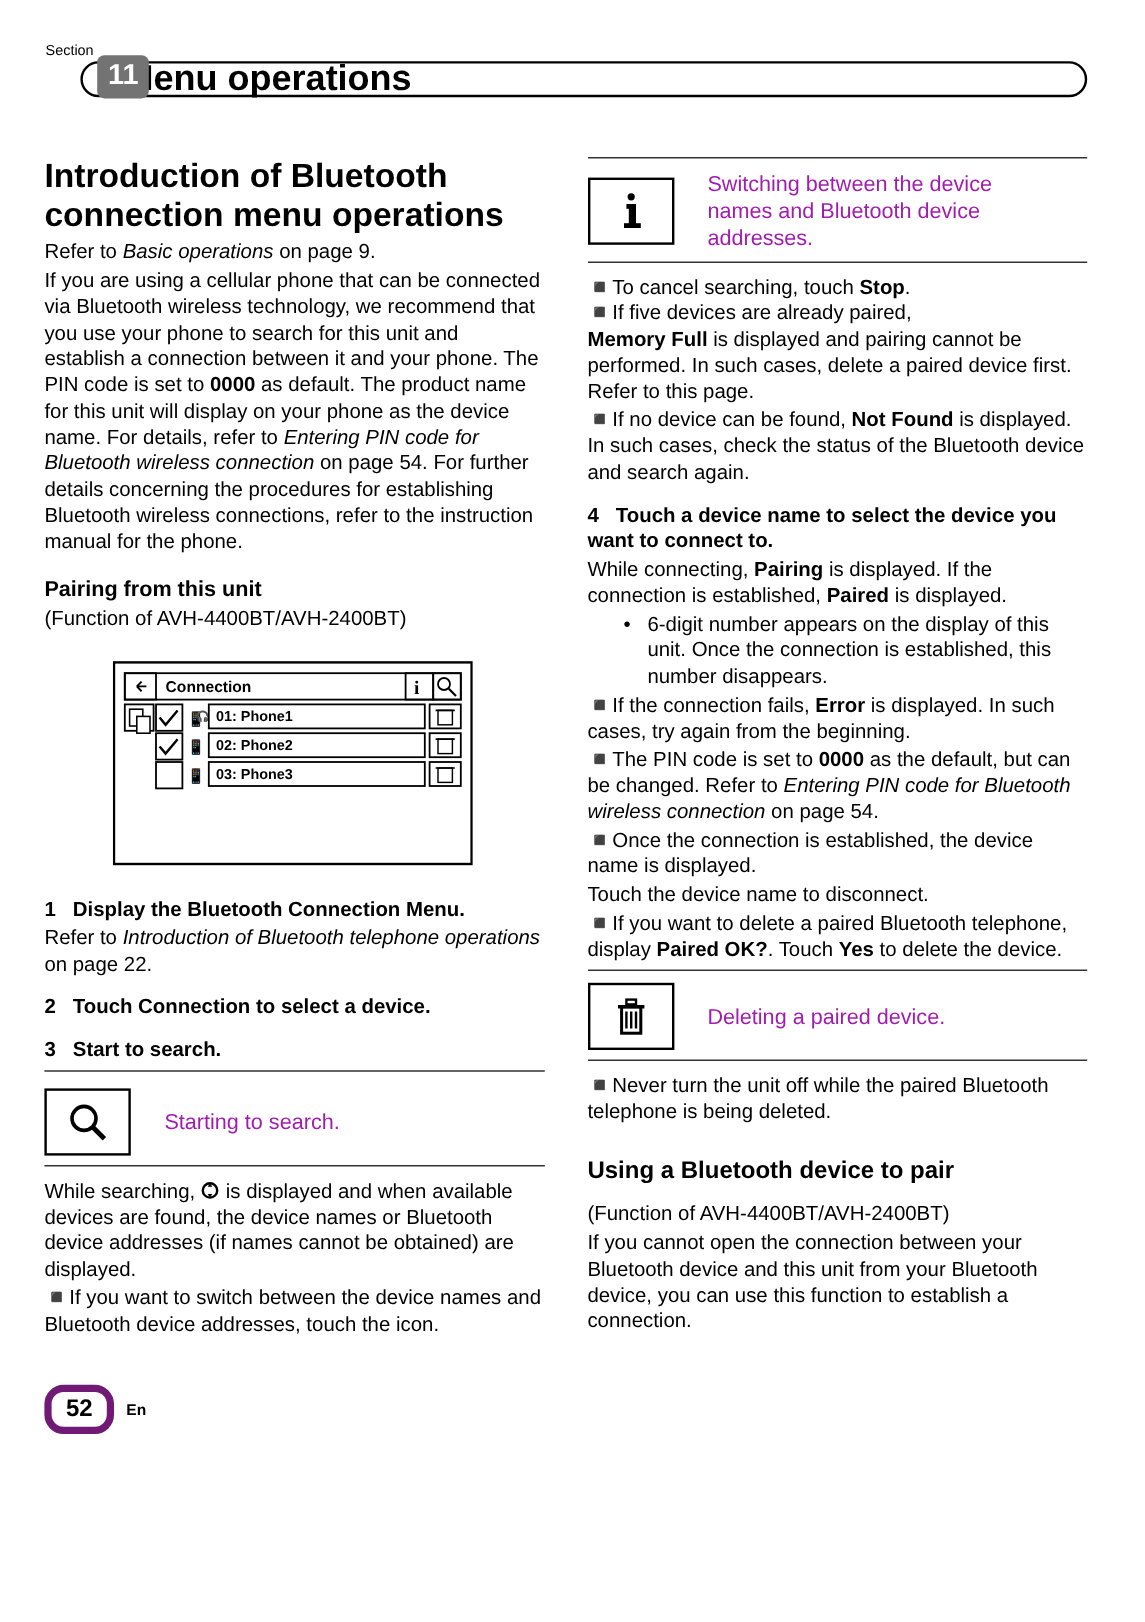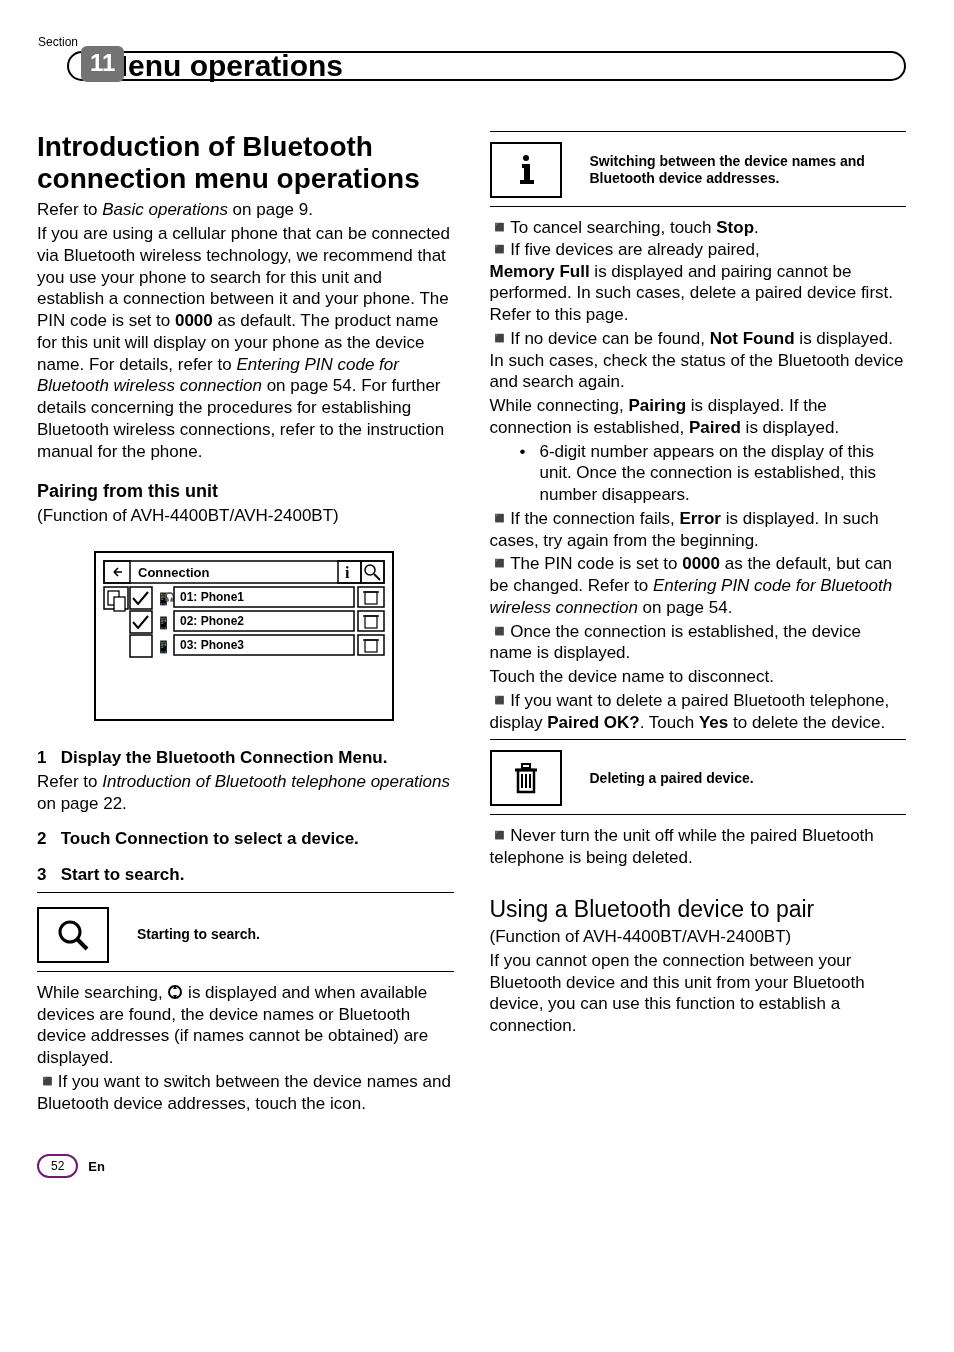--- a/index.html
+++ b/index.html
@@ -70,61 +70,61 @@
     font-weight: 900;
     margin: 0 0 4px 0;
     line-height: 1.15;
   }
   h3.title-md {
     font-size: 18px;
     font-weight: 900;
     margin: 18px 0 2px 0;
   }
   h3.title-md2 {
-    font-size: 23px;
-    font-weight: 400;
-    margin: 26px 0 2px 0;
+    font-size: 20px;
+    font-weight: 700;
+    margin: 26px 0 12px 0;
   }
   .italic { font-style: italic; }
   .bold { font-weight: bold; }
   .step { font-weight: bold; margin-top: 14px; margin-bottom: 2px; }
   .substep { margin: 0 0 2px 0; }
   .hr-thin { border: none; border-top: 1.4px solid #000; margin: 6px 0 10px 0; }
   .icon-box-row {
     display: flex;
     align-items: center;
     gap: 28px;
     margin: 14px 0 8px 0;
   }
   .icon-frame {
     border: 2px solid #000;
     width: 68px;
     height: 52px;
     display:flex;
     align-items:center;
     justify-content:center;
   }
-  .icon-desc { font-size: 14px; color:#000000; line-height:1.25; max-width: 290px; font-weight: bold; }
+  .icon-desc { font-size: 18px; color:#a21caf; line-height:1.25; max-width: 290px; }
   .bullet-line { margin: 0; }
   .bullet-sym { display:inline-block; width: 16px; }
   .dot-indent { padding-left: 50px; position: relative; }
   .dot-indent::before { content: "•"; position: absolute; left: 30px; }
   .nobreak { break-inside: avoid-column; }
   .col-break { break-before: column; }
   .footer {
     margin-top: 40px;
     display: flex;
     align-items: center;
     gap: 10px;
   }
   .page-num-pill {
-    border: 2px solid #701a75;
+    border: 6px solid #701a75;
     border-radius: 16px;
-    font-weight: normal;
-    font-size: 12px;
+    font-weight: bold;
+    font-size: 20px;
     padding: 3px 12px;
   }
   .lang-label { font-size: 13px; font-weight: bold; }
   .screenshot-wrap {
     margin: 14px auto 16px;
     width: 303px;
   }
   svg.sshot { display:block; }
   .search-svg, .info-svg, .trash-svg { display:block; }
 </style>
@@ -271,20 +271,23 @@
     <p class="bullet-line">
       <span class="bullet-sym">◾</span>&nbsp;<span>If five devices are already paired,</span>
     </p>
     <p class="flow-para">
       <span class="bold">Memory Full</span><span> is displayed and pairing cannot be performed. In such cases, delete a paired device first. Refer to this page.</span>
     </p>
     <p class="flow-para">
       <span class="bullet-sym">◾</span>&nbsp;<span>If no device can be found, </span><span class="bold">Not Found</span><span> is displayed. In such cases, check the status of the Bluetooth device and search again.</span>
     </p>
 
+    <div class="step">
+      <span>4</span>&nbsp;&nbsp;&nbsp;<span>Touch a device name to select the device you want to connect to.</span>
+    </div>
     <p class="flow-para">
       <span>While connecting, </span><span class="bold">Pairing</span><span> is displayed. If the connection is established, </span><span class="bold">Paired</span><span> is displayed.</span>
     </p>
     <p class="dot-indent flow-para">6-digit number appears on the display of this unit. Once the connection is established, this number disappears.</p>
 
     <p class="flow-para">
       <span class="bullet-sym">◾</span>&nbsp;<span>If the connection fails, </span><span class="bold">Error</span><span> is displayed. In such cases, try again from the beginning.</span>
     </p>
     <p class="flow-para">
       <span class="bullet-sym">◾</span>&nbsp;<span>The PIN code is set to </span><span class="bold">0000</span><span> as the default, but can be changed. Refer to </span><span class="italic">Entering PIN code for Bluetooth wireless connection</span><span> on page 54.</span>

